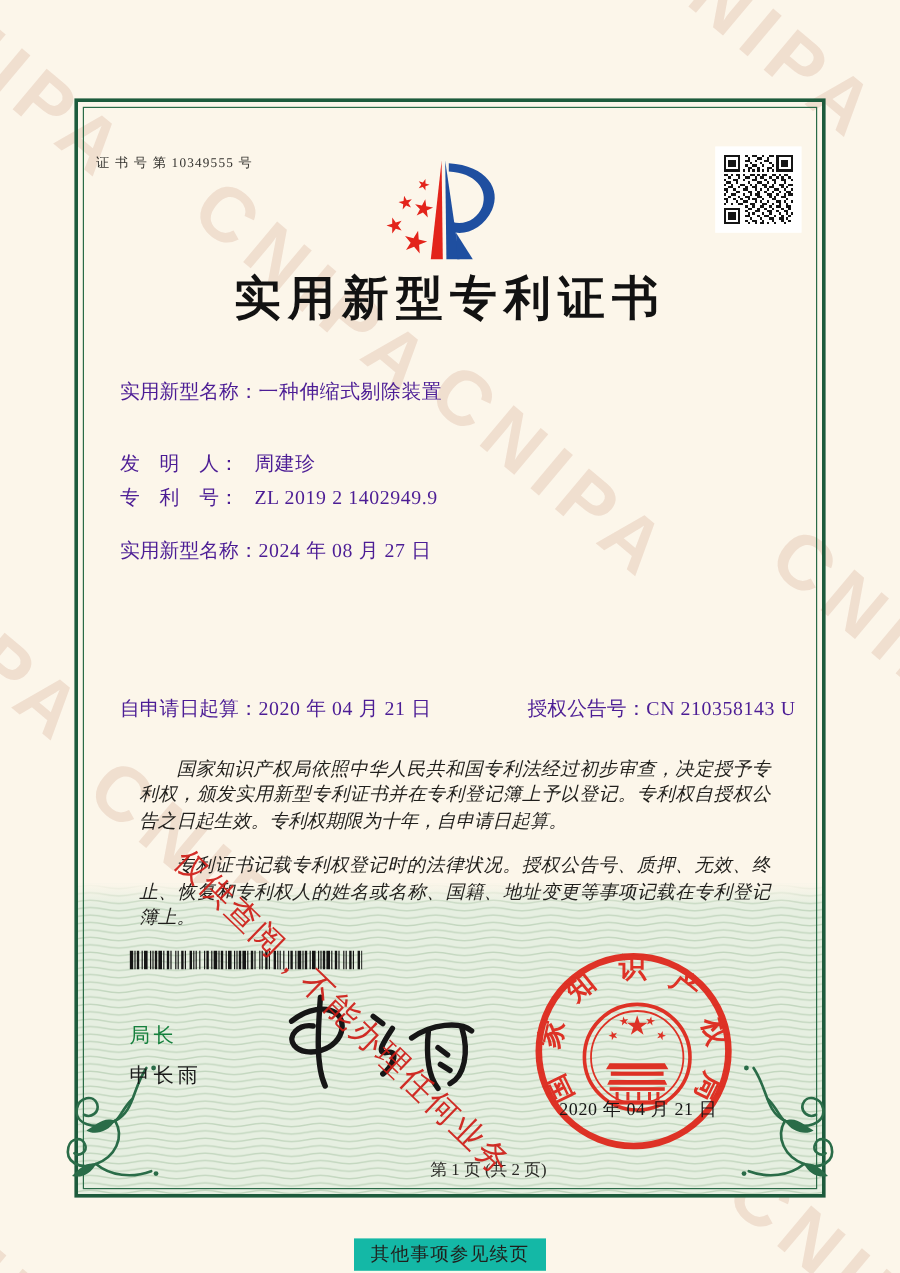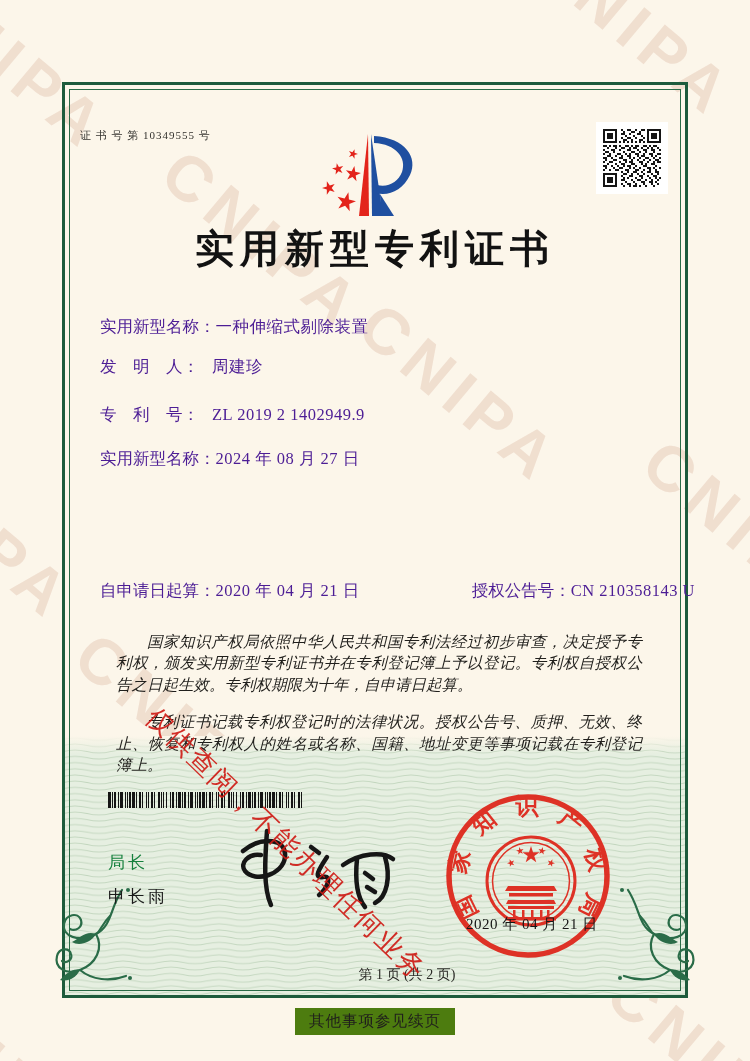--- a/index.html
+++ b/index.html
@@ -30,21 +30,21 @@
   .logo{position:absolute;left:322px;top:128px;z-index:4;}
   .qr-box{position:absolute;left:596px;top:122px;width:72px;height:72px;background:#ffffff;z-index:4;
       display:flex;align-items:center;justify-content:center;}
   .title{position:absolute;left:0;top:222px;width:750px;text-align:center;z-index:4;
       font-size:39px;font-weight:700;color:#121212;letter-spacing:6px;}
 
   
   .frow{position:absolute;left:100px;z-index:4;font-size:16.5px;color:#4c1d95;white-space:nowrap;}
   .frow .lbl{display:inline-block;min-width:112px;}
   .frow .val{letter-spacing:0.5px;}
-  .grant-no{margin-left:112px;}
+  .grant-no{margin-left:80px;}
 
   
   .paras{position:absolute;left:100px;top:615px;width:558px;z-index:4;
       font-size:15.5px;line-height:21.4px;color:#201f1c;text-align:justify;}
   .paras p{margin:16px;text-indent:2em;font-style:italic;}
 
   
   .notice{position:absolute;left:163px;top:700px;z-index:8;font-size:27px;color:#cf1d17;
       letter-spacing:2px;transform:rotate(44deg);transform-origin:0 0;white-space:nowrap;opacity:.92;}
 
@@ -54,22 +54,22 @@
       font-size:17px;color:#15803d;letter-spacing:3px;}
   .official-name{position:absolute;left:108px;top:885px;z-index:5;font-family:"Liberation Sans", sans-serif;
       font-size:17px;color:#1b1b1b;letter-spacing:3px;}
   .signature{position:absolute;left:215px;top:813px;z-index:6;}
   .seal{position:absolute;left:443px;top:791px;z-index:5;}
   .seal-date{position:absolute;left:466px;top:915px;z-index:6;font-size:15px;color:#171717;
       letter-spacing:0.5px;white-space:nowrap;}
 
   .page-num{position:absolute;left:0;top:966px;width:750px;text-align:center;z-index:5;
       font-size:14px;color:#2a2a26;padding-left:32px;}
-  .footer-note{position:absolute;left:50%;top:1008px;transform:translateX(-50%);z-index:4;
-      background:#4d7c0f;padding:3px 14px;font-size:15.5px;color:#201f1c;letter-spacing:1px;white-space:nowrap;}
+  .footer-note{position:absolute;left:50%;top:1032px;transform:translateX(-50%);z-index:4;
+      background:#14b8a6;padding:3px 14px;font-size:15.5px;color:#201f1c;letter-spacing:1px;white-space:nowrap;}
 </style>
 </head>
 <body>
 
 <div id="page">
 
   <span class="wm" style="left:-60px;top:-45px">CNIPA</span>
   <span class="wm" style="left:566px;top:-78px">CNIPA</span>
   <span class="wm" style="left:195px;top:135px">CNIPA</span>
   <span class="wm" style="left:392px;top:288px">CNIPA</span>
@@ -151,21 +151,21 @@
         <path d="M9,0h1v1h-1z M12,0h2v1h-2z M16,0h1v1h-1z M19,0h2v1h-2z M10,1h1v1h-1z M14,1h2v1h-2z M18,1h1v1h-1z M9,2h2v1h-2z M13,2h1v1h-1z M17,2h2v1h-2z M11,3h1v1h-1z M15,3h1v1h-1z M19,3h1v1h-1z M9,4h1v1h-1z M12,4h2v1h-2z M16,4h1v1h-1z M20,4h1v1h-1z M10,5h2v1h-2z M14,5h1v1h-1z M18,5h2v1h-2z M8,6h1v1h-1z M10,6h1v1h-1z M12,6h1v1h-1z M14,6h1v1h-1z M16,6h1v1h-1z M18,6h1v1h-1z M20,6h1v1h-1z M0,8h2v1h-2z M3,8h1v1h-1z M5,8h2v1h-2z M8,8h1v1h-1z M11,8h2v1h-2z M14,8h1v1h-1z M16,8h2v1h-2z M20,8h2v1h-2z M23,8h1v1h-1z M25,8h2v1h-2z M2,9h1v1h-1z M6,9h1v1h-1z M9,9h2v1h-2z M13,9h1v1h-1z M15,9h2v1h-2z M19,9h1v1h-1z M22,9h1v1h-1z M24,9h1v1h-1z M27,9h1v1h-1z M0,10h1v1h-1z M4,10h2v1h-2z M8,10h1v1h-1z M12,10h2v1h-2z M17,10h1v1h-1z M20,10h2v1h-2z M24,10h2v1h-2z M28,10h1v1h-1z M1,11h2v1h-2z M5,11h1v1h-1z M10,11h1v1h-1z M14,11h2v1h-2z M18,11h1v1h-1z M21,11h1v1h-1z M25,11h1v1h-1z M0,12h1v1h-1z M3,12h1v1h-1z M7,12h2v1h-2z M11,12h1v1h-1z M13,12h1v1h-1z M16,12h2v1h-2z M20,12h1v1h-1z M23,12h2v1h-2z M27,12h2v1h-2z M2,13h2v1h-2z M6,13h1v1h-1z M9,13h1v1h-1z M12,13h2v1h-2z M17,13h1v1h-1z M19,13h2v1h-2z M24,13h1v1h-1z M26,13h1v1h-1z M0,14h2v1h-2z M4,14h1v1h-1z M8,14h2v1h-2z M13,14h1v1h-1z M15,14h1v1h-1z M18,14h1v1h-1z M21,14h2v1h-2z M25,14h1v1h-1z M28,14h1v1h-1z M1,15h1v1h-1z M5,15h2v1h-2z M10,15h2v1h-2z M14,15h1v1h-1z M17,15h1v1h-1z M20,15h1v1h-1z M23,15h1v1h-1z M26,15h2v1h-2z M0,16h1v1h-1z M3,16h2v1h-2z M8,16h1v1h-1z M11,16h1v1h-1z M13,16h2v1h-2z M18,16h2v1h-2z M22,16h1v1h-1z M25,16h1v1h-1z M27,16h2v1h-2z M2,17h1v1h-1z M6,17h1v1h-1z M9,17h2v1h-2z M14,17h2v1h-2z M19,17h1v1h-1z M21,17h1v1h-1z M24,17h2v1h-2z M0,18h2v1h-2z M4,18h1v1h-1z M7,18h1v1h-1z M10,18h1v1h-1z M12,18h2v1h-2z M16,18h1v1h-1z M20,18h2v1h-2z M26,18h1v1h-1z M1,19h1v1h-1z M5,19h1v1h-1z M8,19h2v1h-2z M13,19h1v1h-1z M15,19h1v1h-1z M18,19h1v1h-1z M22,19h2v1h-2z M25,19h1v1h-1z M28,19h1v1h-1z M0,20h1v1h-1z M3,20h1v1h-1z M6,20h2v1h-2z M11,20h2v1h-2z M16,20h2v1h-2z M20,20h1v1h-1z M23,20h1v1h-1z M26,20h1v1h-1z M9,21h1v1h-1z M12,21h1v1h-1z M15,21h2v1h-2z M19,21h1v1h-1z M22,21h2v1h-2z M26,21h2v1h-2z M10,22h2v1h-2z M14,22h1v1h-1z M17,22h1v1h-1z M20,22h1v1h-1z M24,22h1v1h-1z M27,22h1v1h-1z M9,23h1v1h-1z M13,23h2v1h-2z M18,23h2v1h-2z M22,23h1v1h-1z M25,23h2v1h-2z M10,24h1v1h-1z M12,24h1v1h-1z M16,24h1v1h-1z M19,24h1v1h-1z M23,24h1v1h-1z M26,24h1v1h-1z M28,24h1v1h-1z M9,25h2v1h-2z M14,25h1v1h-1z M17,25h2v1h-2z M21,25h1v1h-1z M24,25h1v1h-1z M27,25h1v1h-1z M11,26h1v1h-1z M15,26h1v1h-1z M19,26h2v1h-2z M23,26h2v1h-2z M26,26h1v1h-1z M9,27h1v1h-1z M12,27h2v1h-2z M16,27h1v1h-1z M20,27h1v1h-1z M24,27h1v1h-1z M27,27h1v1h-1z M10,28h1v1h-1z M13,28h1v1h-1z M15,28h2v1h-2z M18,28h1v1h-1z M21,28h1v1h-1z M25,28h1v1h-1z"></path>
       </g>
     </svg>
   </div>
 
   <div class="title">实用新型专利证书</div>
 
   <div class="frow" style="top:316px">
     <span class="lbl">实用新型名称：</span><span class="val">一种伸缩式剔除装置</span>
   </div>
-  <div class="frow" style="top:356px">
+  <div class="frow" style="top:376px">
     <span class="lbl">发　明　人：</span><span class="val">周建珍</span>
   </div>
   <div class="frow" style="top:404px">
     <span class="lbl">专　利　号：</span><span class="val">ZL 2019 2 1402949.9</span>
   </div>
   <div class="frow" style="top:448px">
     <span class="lbl">实用新型名称：</span><span class="val">2024 年 08 月 27 日</span>
   </div>
   <div class="frow" style="top:580px">
     <span class="lbl">自申请日起算：</span><span class="val">2020 年 04 月 21 日</span><span class="grant-no"><span>授权公告号：</span><span class="val">CN 210358143 U</span></span>

